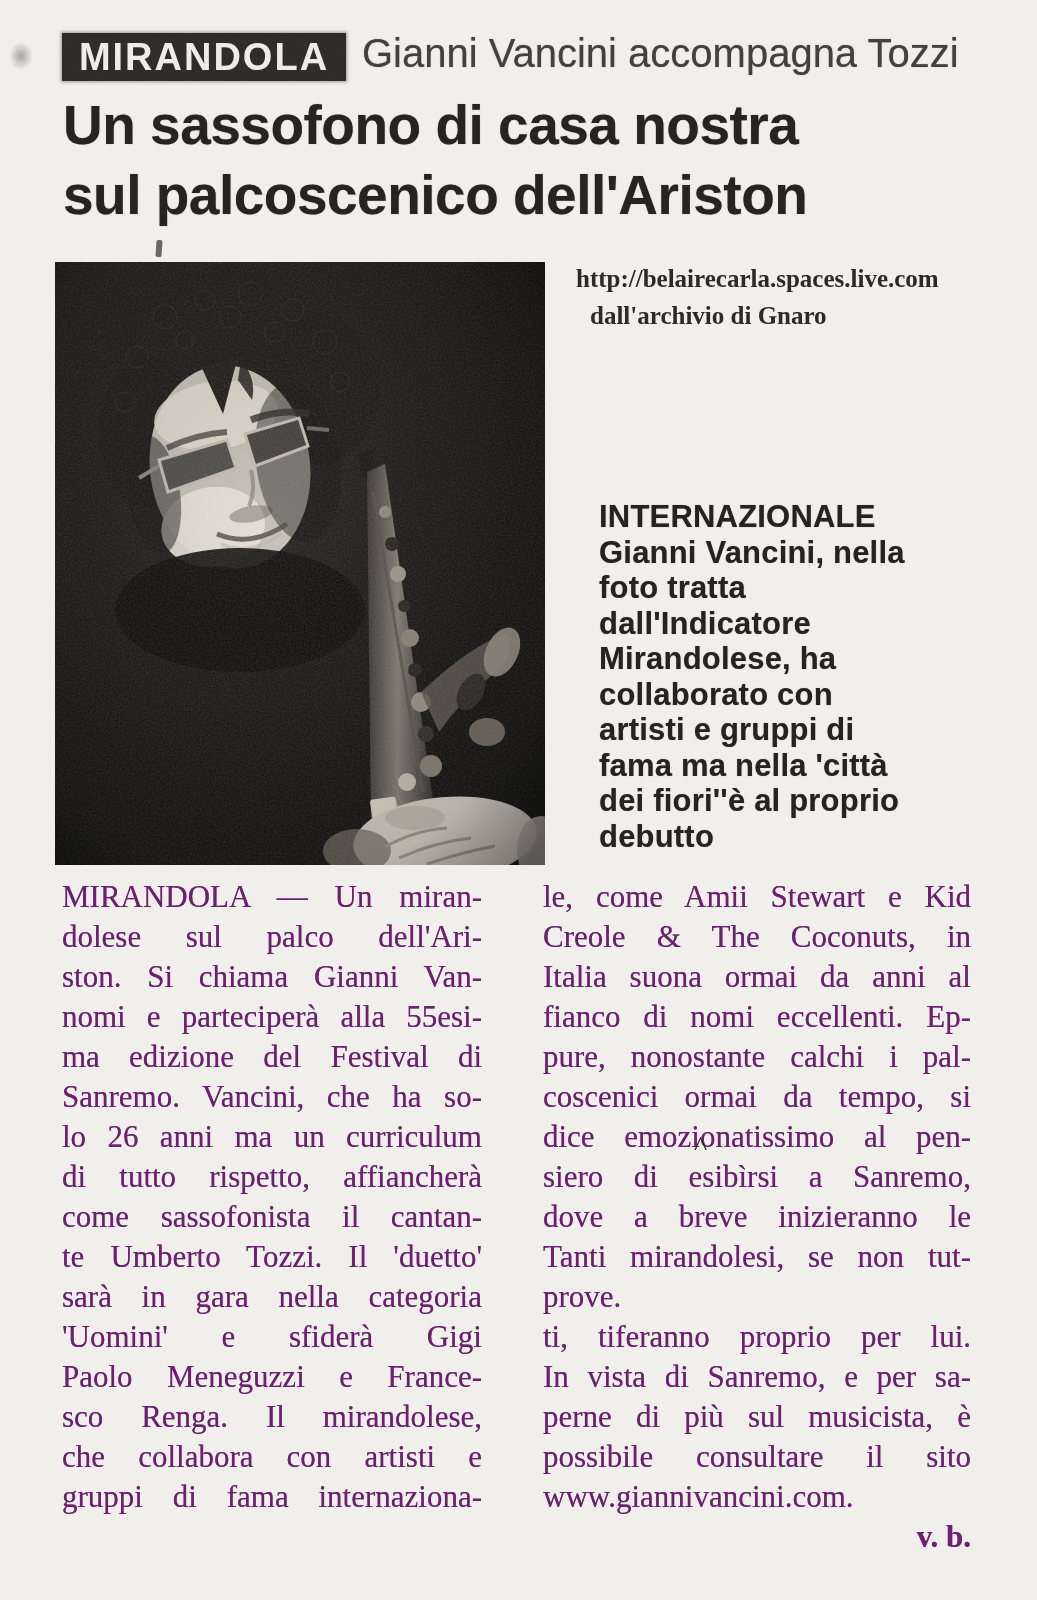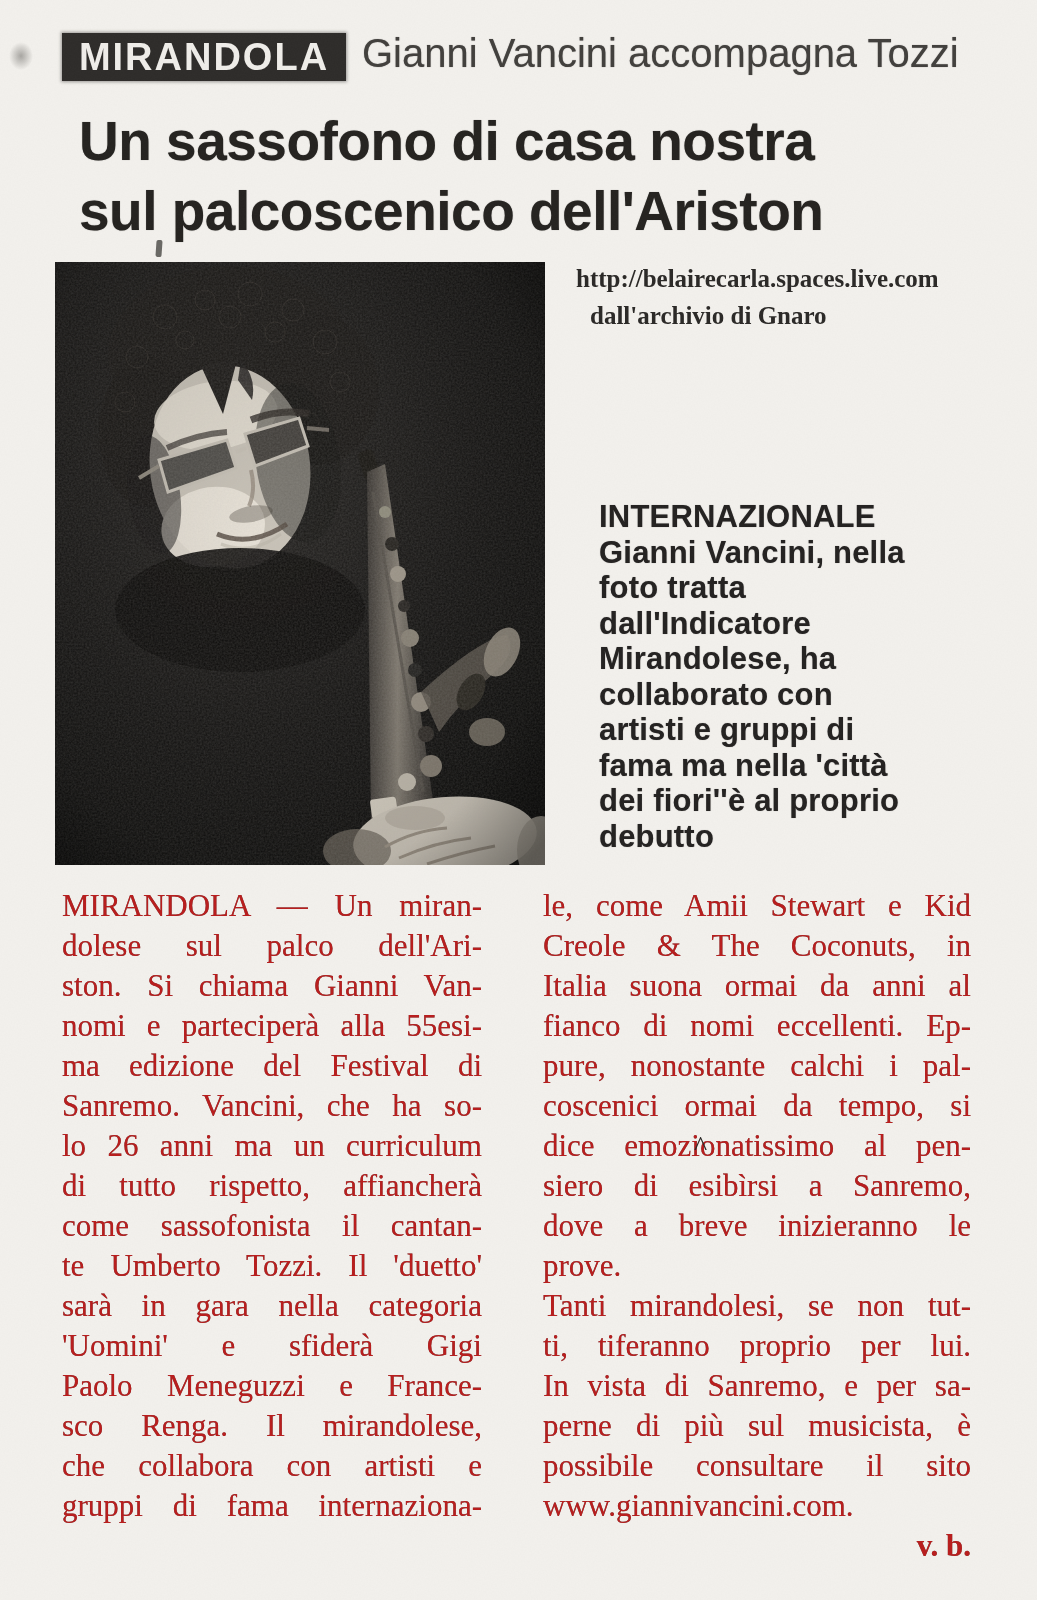--- a/index.html
+++ b/index.html
@@ -8,40 +8,40 @@
   .noise{position:absolute;inset:0;pointer-events:none;}
 
   
   .kicker-box{position:absolute;left:62px;top:33px;width:284px;height:48px;background:#2d2b29;
       display:flex;align-items:center;justify-content:center;box-shadow:0 0 3px 1px rgba(45,43,41,.45);}
   .kicker-box span{font-size:38px;font-weight:700;color:#f0eeea;letter-spacing:2px;}
   .kicker-sub{position:absolute;left:362px;top:31px;font-size:40px;color:#413f3c;white-space:nowrap;
       text-shadow:0 0 1px rgba(40,38,36,.5);}
 
   
-  .headline{position:absolute;left:63px;top:90px;margin:16px;font-size:55px;line-height:70px;
+  .headline{position:absolute;left:63px;top:90px;margin:0;font-size:55px;line-height:70px;
       font-weight:700;color:#222019;letter-spacing:-.5px;color:#24221f;
       text-shadow:0 0 1px rgba(30,28,26,.45);}
   .headline span{display:block;}
 
   
   .photo{position:absolute;left:55px;top:262px;width:490px;height:603px;}
 
   
   .credit{position:absolute;left:576px;top:260px;font-family:"Liberation Serif",serif;font-weight:700;
       font-size:25px;line-height:37px;color:#2a2826;}
   .credit .line.ind{padding-left:14px;}
 
   
   .caption{position:absolute;left:599px;top:499px;width:336px;font-weight:700;font-size:31px;
       line-height:35.5px;color:#232120;letter-spacing:.2px;text-shadow:0 0 1px rgba(35,33,32,.4);}
 
   
   .col{position:absolute;top:877px;font-family:"Liberation Serif",serif;font-size:31px;line-height:40px;
-      color:#b91c1c;text-shadow:0 0 .6px rgba(30,28,26,.65);margin-top:9px;}
+      color:#701a75;text-shadow:0 0 .6px rgba(30,28,26,.65);}
   .colL{left:62px;width:420px;}
   .colR{left:543px;width:428px;}
   .col .line{text-align:justify;text-align-last:justify;}
   .col .line.ns{text-align-last:left;}
   .col .line.by{text-align-last:right;font-weight:700;}
 
   .caret{position:absolute;left:694px;top:1130px;font-family:"Liberation Serif",serif;
       font-size:28px;color:#2a2826;}
 
   
@@ -223,22 +223,22 @@
   <div class="col colR">
       <div class="line">le, come Amii Stewart e Kid</div>
       <div class="line">Creole &amp; The Coconuts, in</div>
       <div class="line">Italia suona ormai da anni al</div>
       <div class="line">fianco di nomi eccellenti. Ep-</div>
       <div class="line">pure, nonostante calchi i pal-</div>
       <div class="line">coscenici ormai da tempo, si</div>
       <div class="line">dice emozionatissimo al pen-</div>
       <div class="line">siero di esibìrsi a Sanremo,</div>
       <div class="line">dove a breve inizieranno le</div>
+      <div class="line">Tanti mirandolesi, se non tut-</div>
       <div class="line ns">prove.</div>
-      <div class="line">Tanti mirandolesi, se non tut-</div>
       <div class="line">ti, tiferanno proprio per lui.</div>
       <div class="line">In vista di Sanremo, e per sa-</div>
       <div class="line">perne di più sul musicista, è</div>
       <div class="line">possibile consultare il sito</div>
       <div class="line ns">www.giannivancini.com.</div>
       <div class="line by">v. b.</div>
     </div>
 
   <div class="caret">^</div>
 

